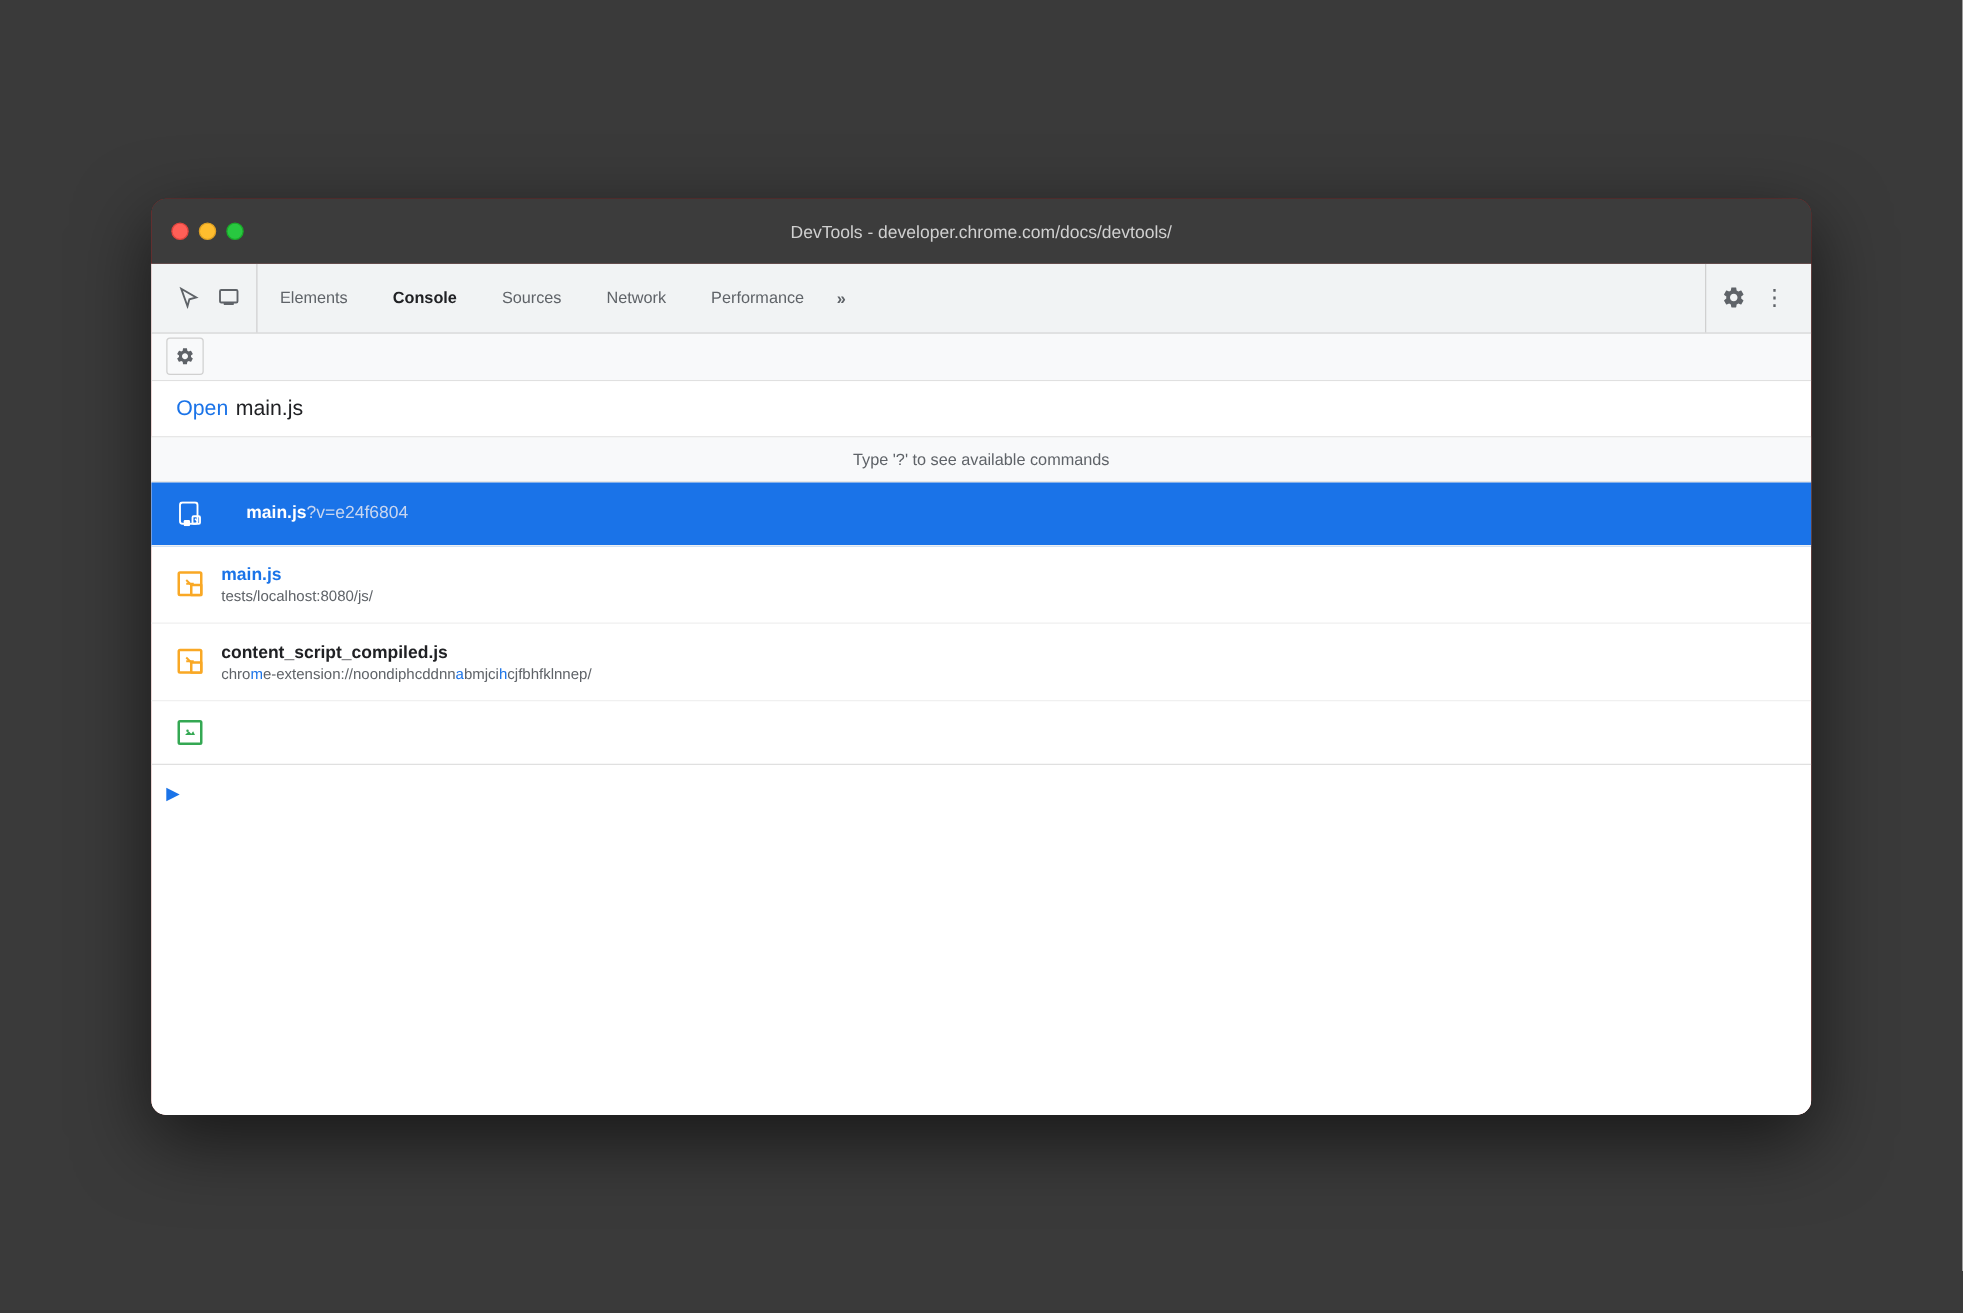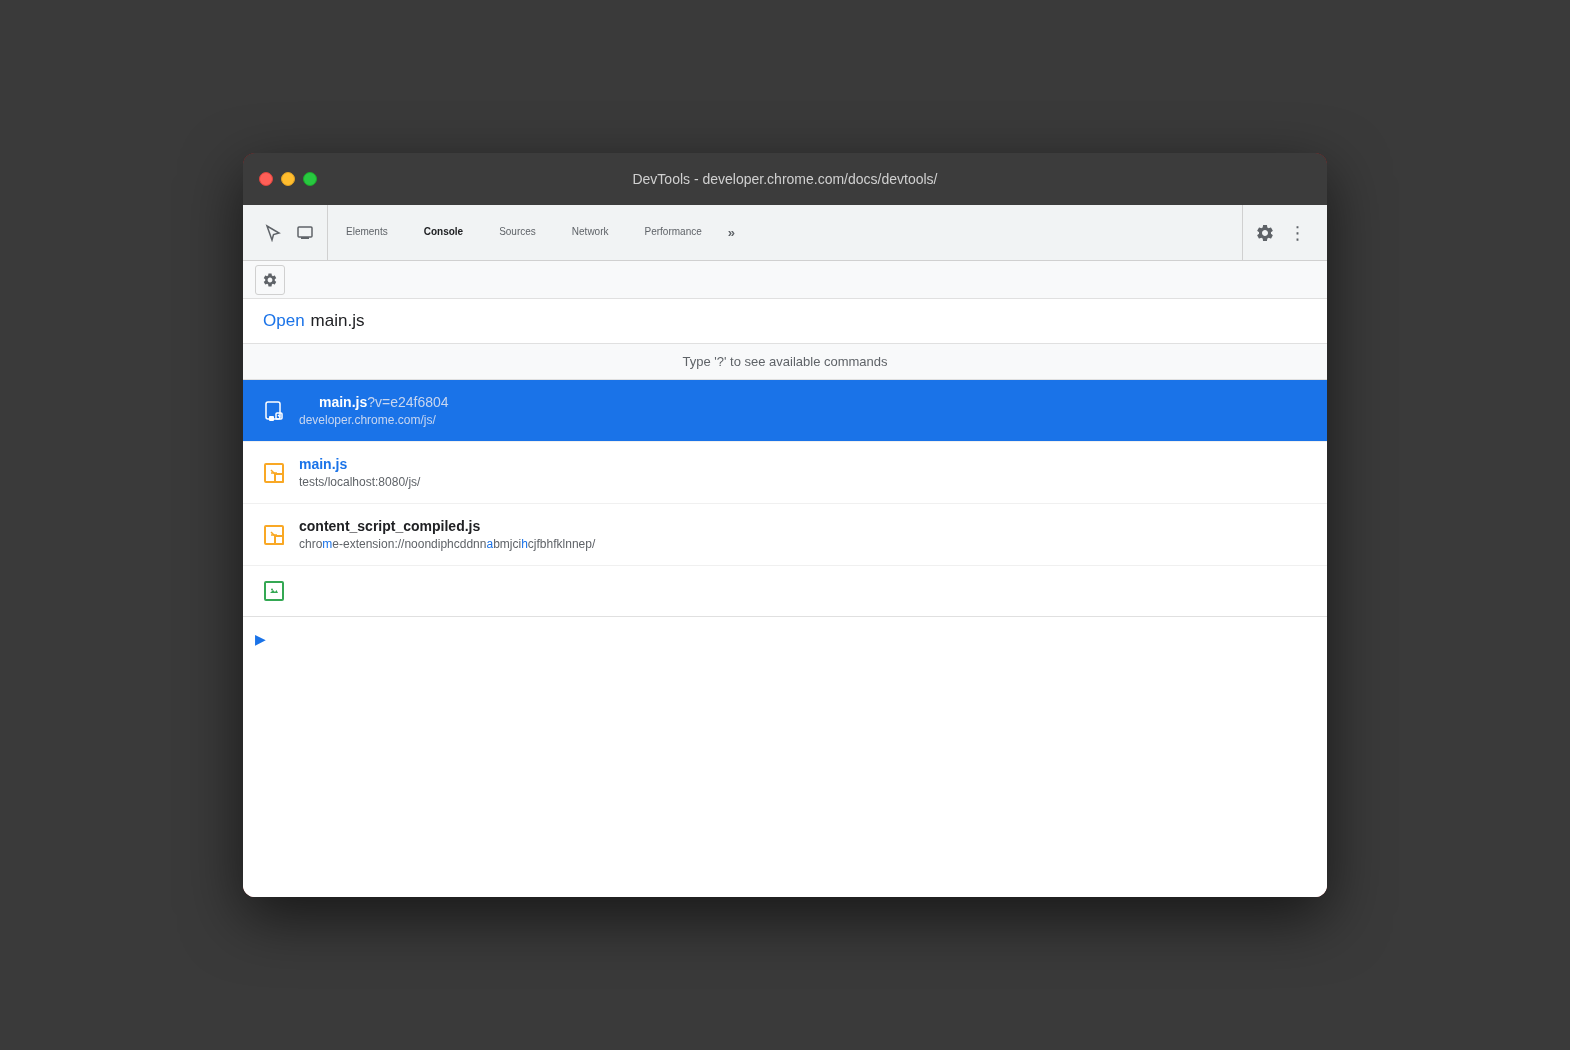--- a/index.html
+++ b/index.html
@@ -6,21 +6,21 @@
     body {
       background: #3a3a3a;
       display: flex;
       align-items: center;
       justify-content: center;
       min-height: 100vh;
       font-family: -apple-system, BlinkMacSystemFont, 'Segoe UI', sans-serif;
     }
 
     .browser-window {
-      width: 1084px;
+      width: 1328px;
       background: #b91c1c;
       border-radius: 12px;
       box-shadow: 0 20px 60px rgba(0,0,0,0.6);
       overflow: hidden;
     }
 
     
     .title-bar {
       background: #3c3c3c;
       height: 52px;
@@ -95,21 +95,21 @@
     .toolbar-tabs {
       display: flex;
       align-items: stretch;
       flex: 1;
     }
 
     .toolbar-tab {
       display: flex;
       align-items: center;
       padding: 0 18px;
-      font-size: 10px;
+      font-size: 13px;
       color: #5f6368;
       cursor: pointer;
       border-bottom: 2px solid transparent;
       white-space: nowrap;
       font-weight: 400;
     }
     .toolbar-tab.bold-tab {
       color: #202124;
       font-weight: 600;
     }
@@ -396,23 +396,20 @@
             <rect x="2" y="1" width="14" height="17" rx="2" fill="none" stroke="#ffffff" stroke-width="1.5"></rect>
             <rect x="5" y="15" width="5" height="5" rx="1" fill="white" stroke="#ffffff" stroke-width="0"></rect>
             <rect x="12" y="12" width="6" height="6" rx="1" fill="none" stroke="#ffffff" stroke-width="1.5"></rect>
             <line x1="14" y1="14" x2="16" y2="16" stroke="#ffffff" stroke-width="1.2"></line>
           </svg>
         </div>
         <div class="result-content">
           <div class="result-filename">
             <span style="font-weight:900; color:#ffffff;">main.js</span><span style="color:#c8d6f0; font-weight:400;">?v=e24f6804</span>
           </div>
-          <div class="result-path">
-            <span style="color:#c8d6f0;">developer.chrome.com/js/</span>
-          </div>
         </div>
       </div>
 
       <div class="result-item">
         <div class="result-icon">
           <div class="js-icon">
             <svg width="10" height="10" viewBox="0 0 10 10">
               <line x1="2" y1="2" x2="8" y2="8" stroke="#f9a825" stroke-width="1.5"></line>
               <line x1="2" y1="5" x2="8" y2="5" stroke="#f9a825" stroke-width="1.5"></line>
             </svg>

